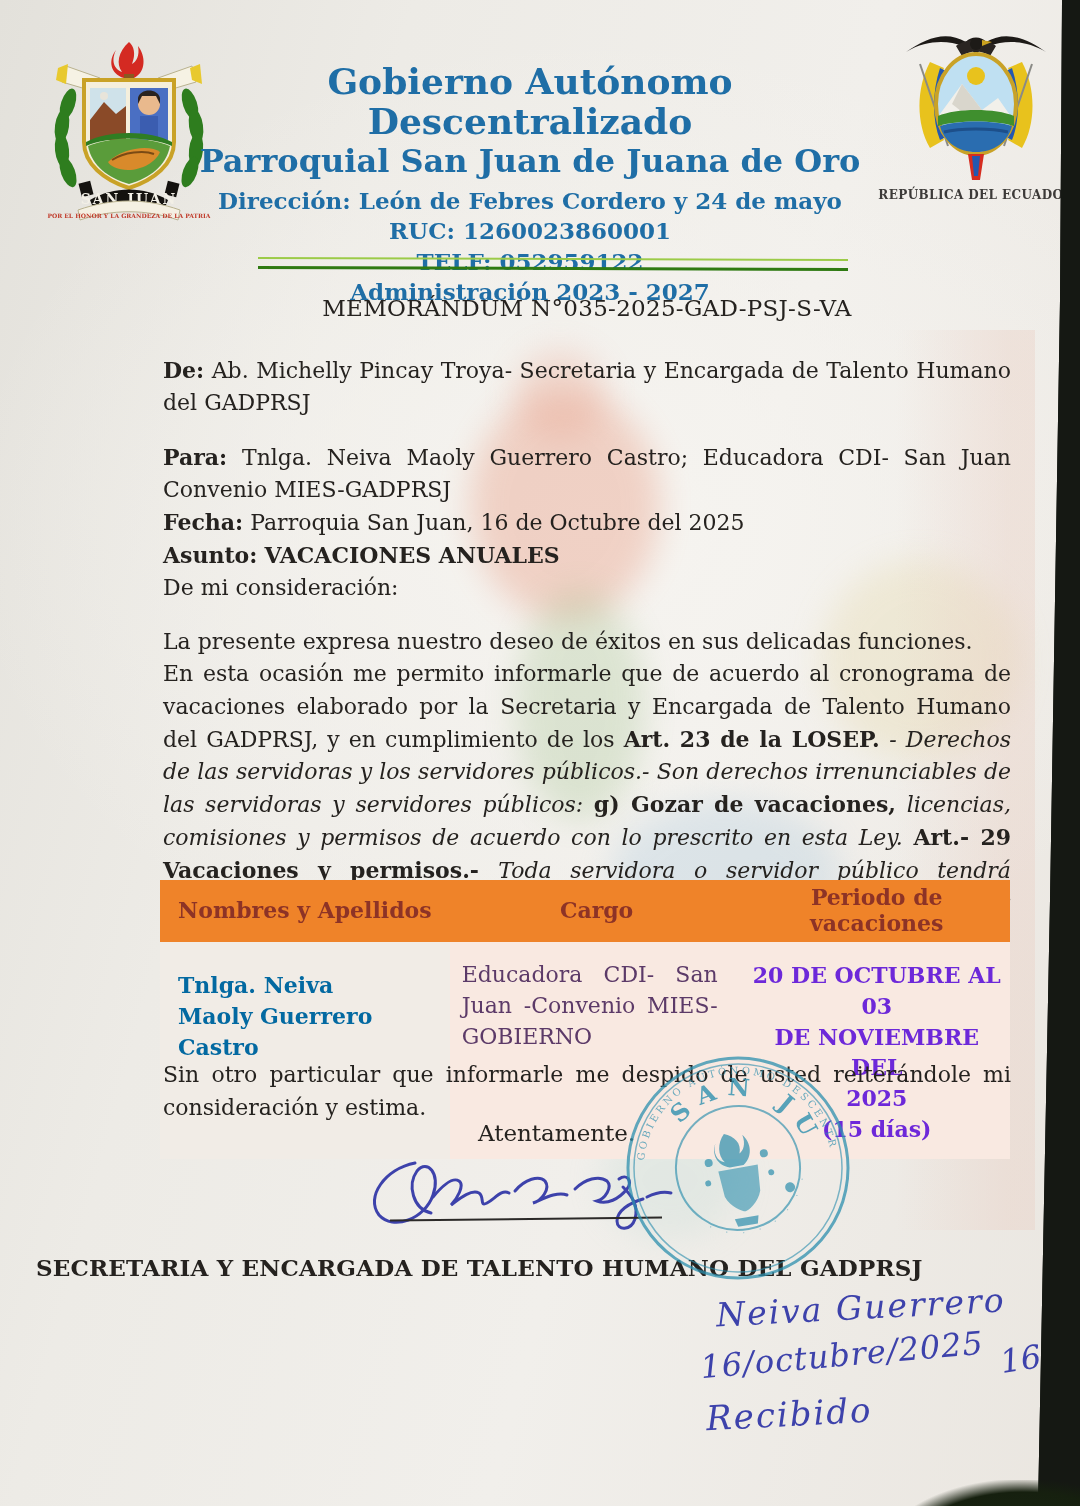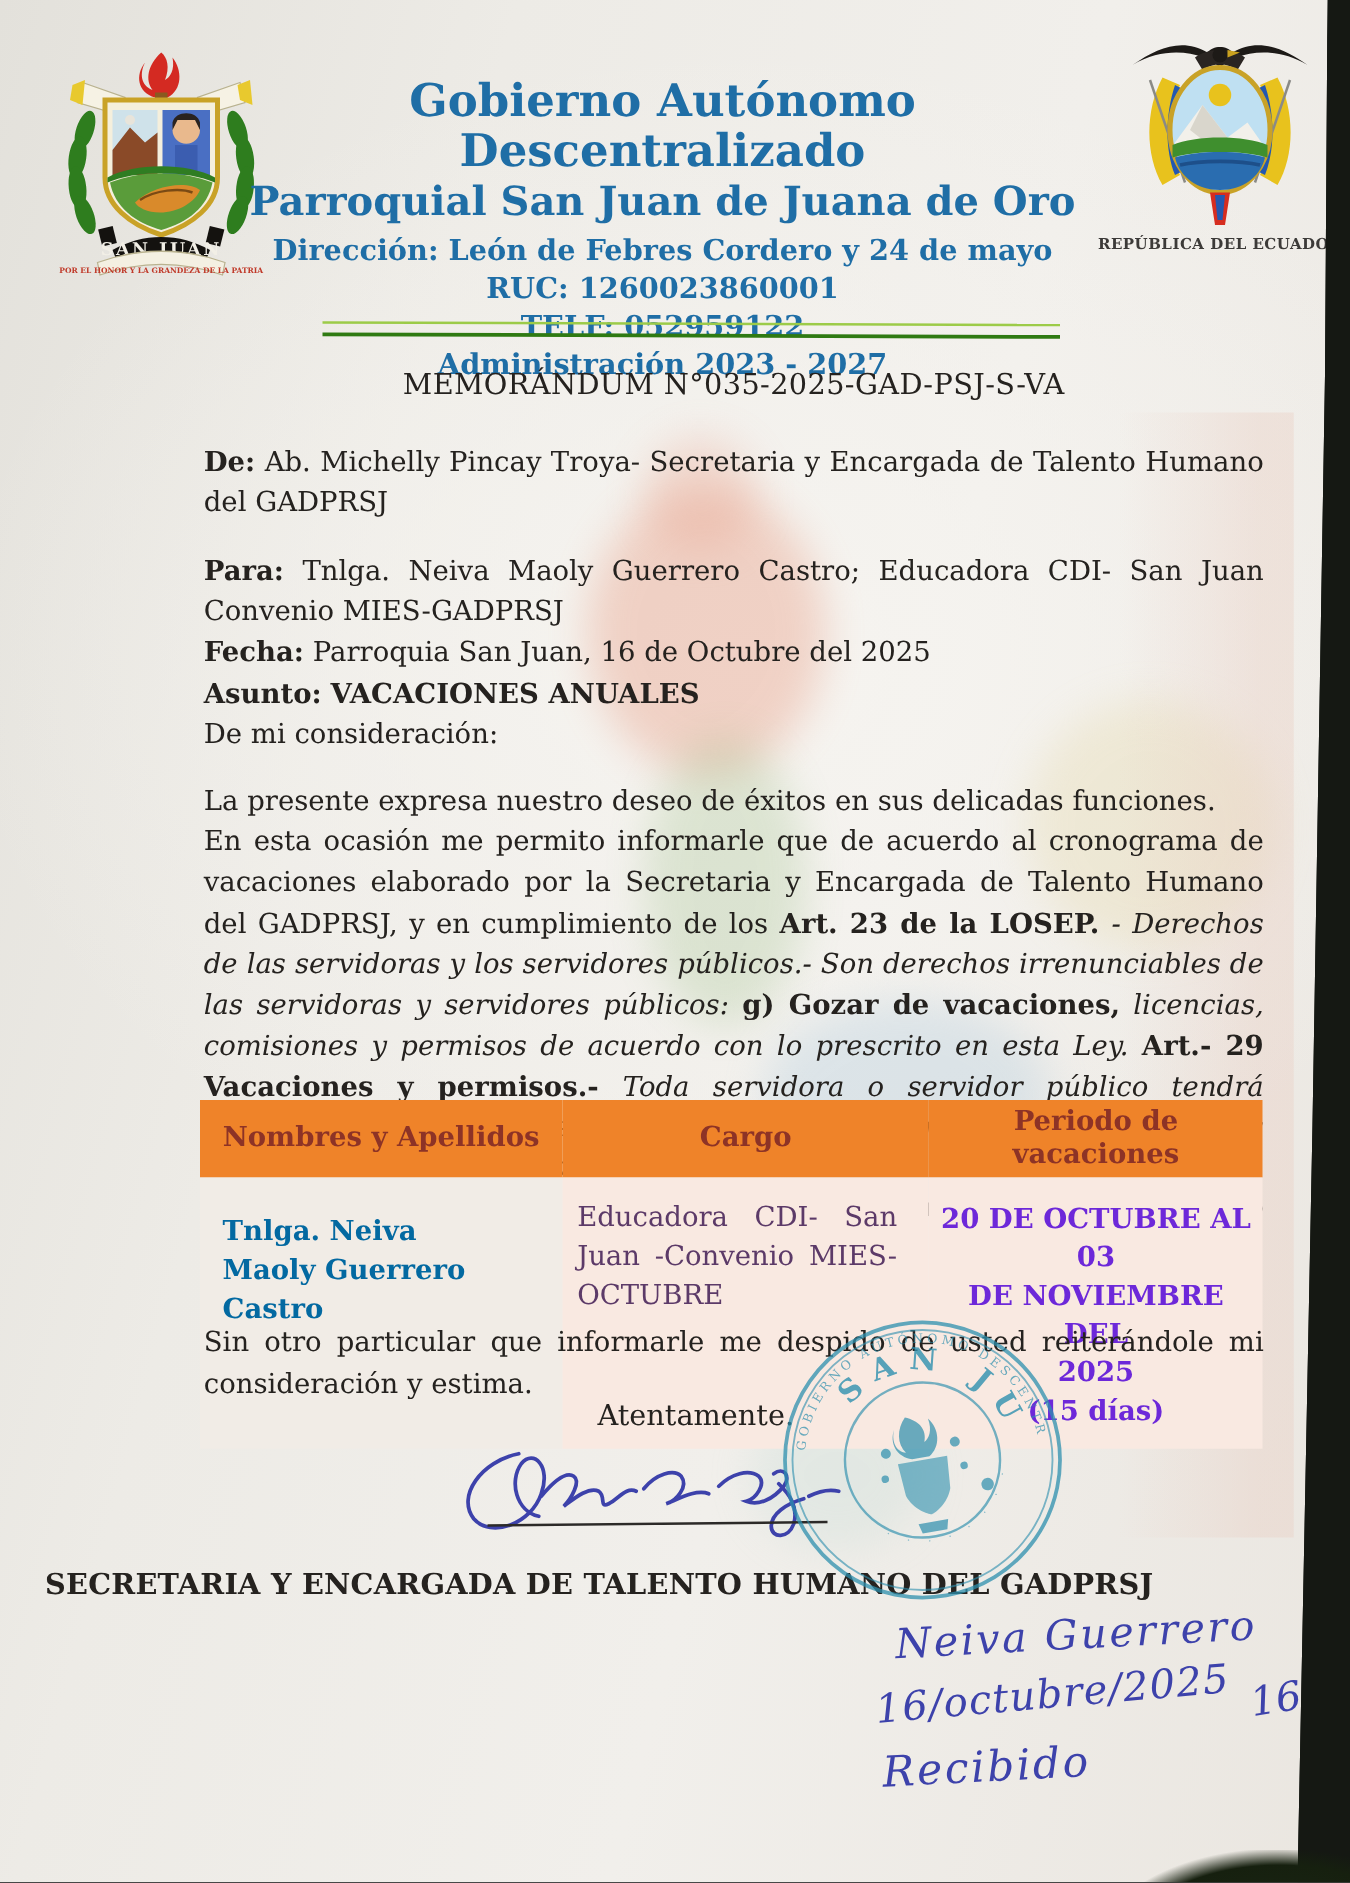--- a/index.html
+++ b/index.html
@@ -187,21 +187,21 @@
         <tr>
       <th class="th1">Nombres y Apellidos</th>
       <th class="th2">Cargo</th>
       <th class="th3">Periodo de vacaciones</th>
     </tr>
     <tr>
       <td class="cell-name">
             <div class="inner">Tnlga. Neiva Maoly Guerrero Castro</div>
           </td>
       <td class="cell-cargo">
-            <div class="inner">Educadora CDI- San Juan -Convenio MIES- OCTUBRE</div>
+            <div class="inner">Educadora CDI- San Juan -Convenio MIES- GOBIERNO</div>
           </td>
       <td class="cell-period">
         <div>20 DE OCTUBRE AL 03</div>
         <div>DE NOVIEMBRE DEL</div>
         <div>2025</div>
         <div>(15 días)</div>
       </td>
     </tr>
   </tbody>
     </table>

